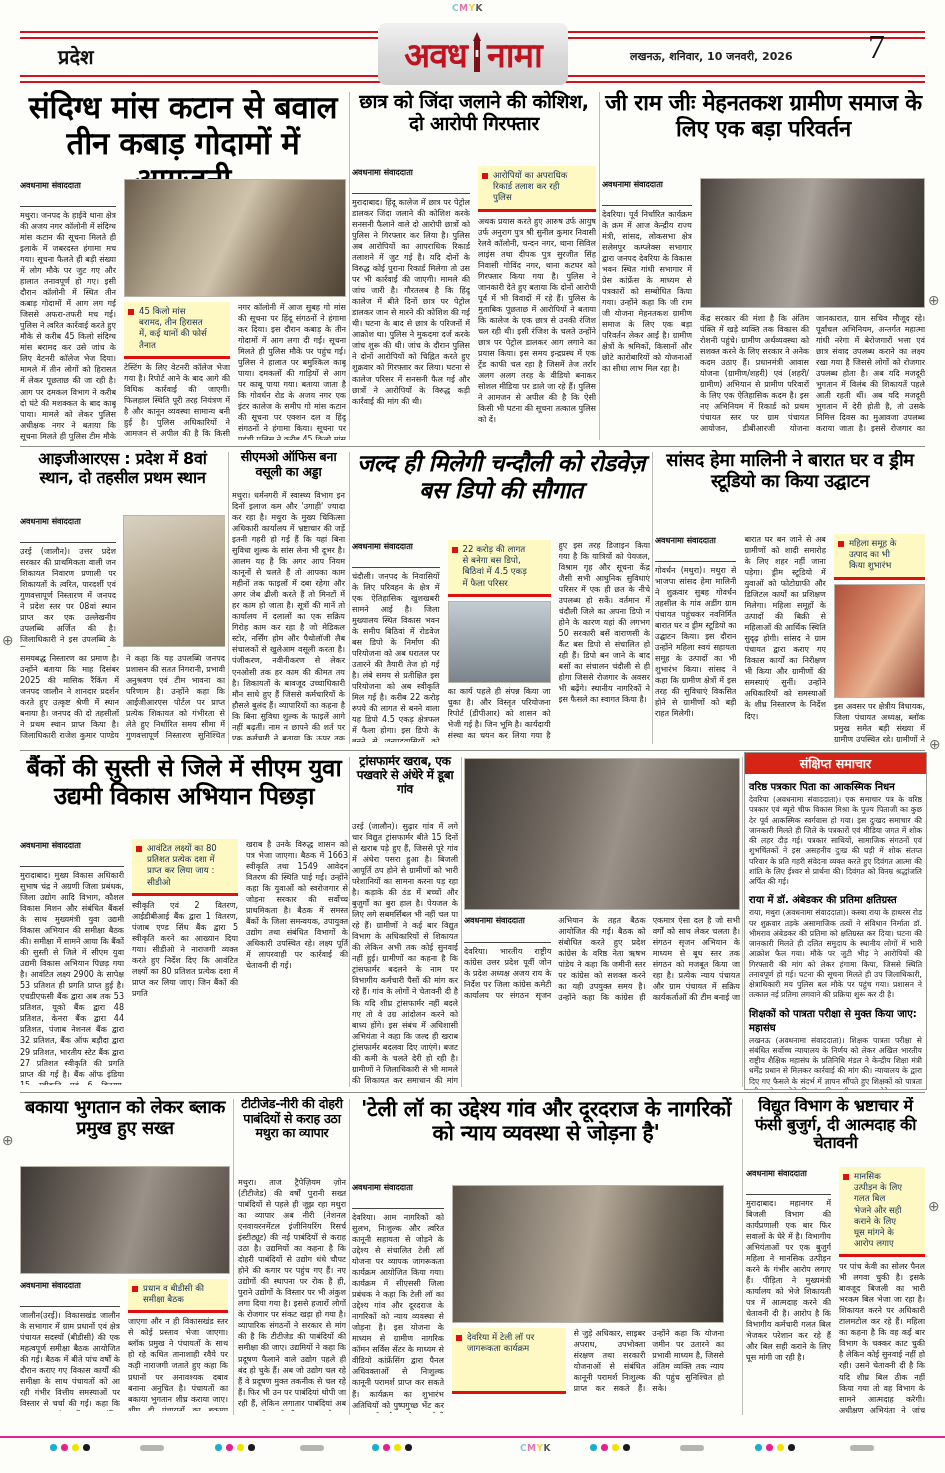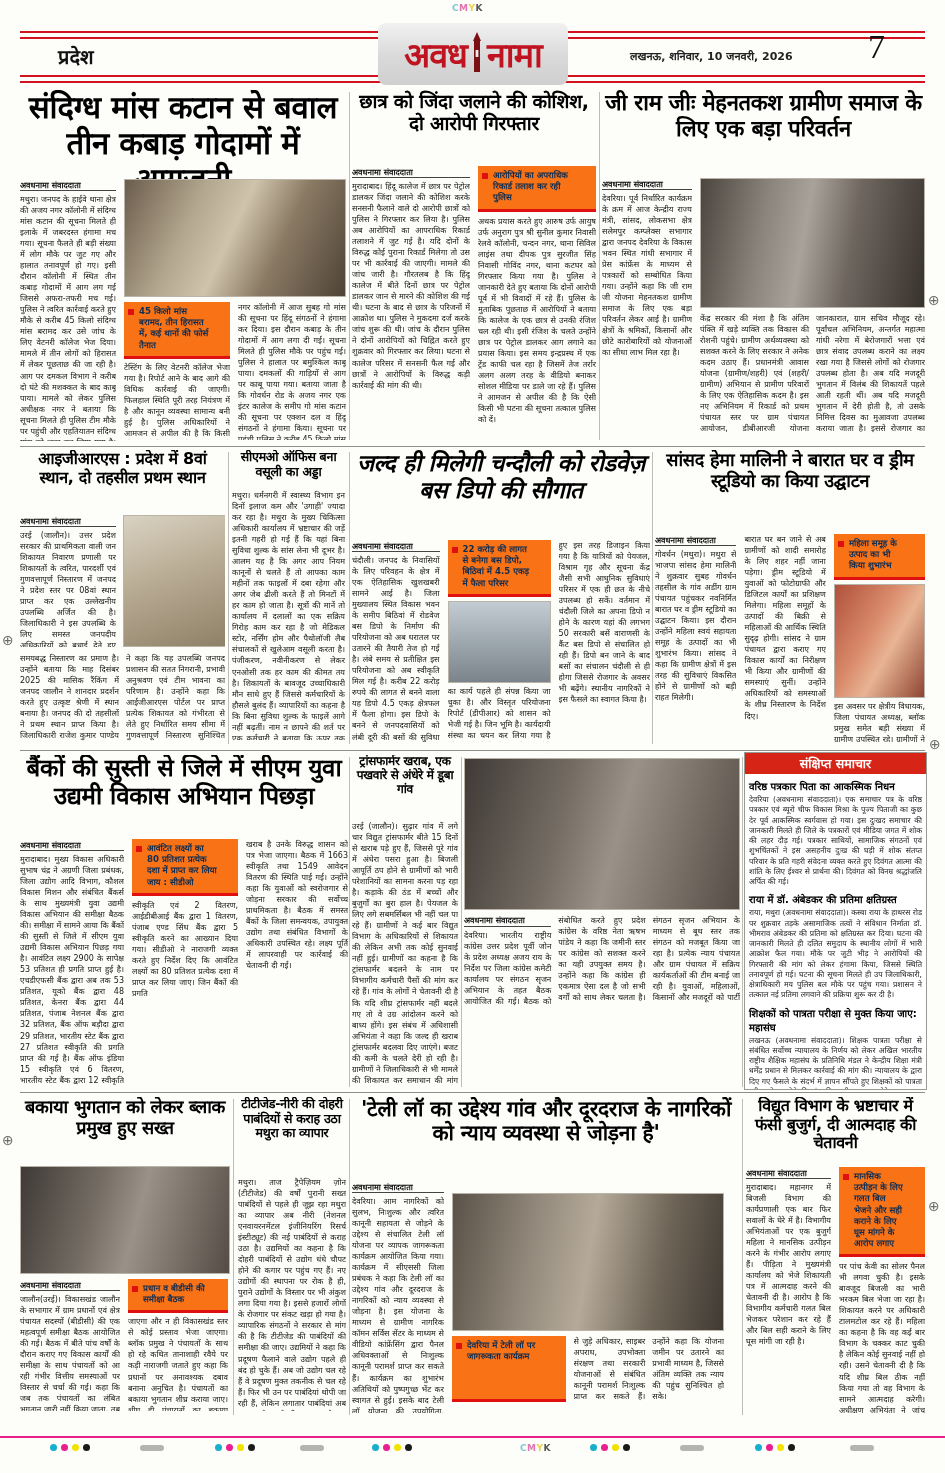--- a/index.html
+++ b/index.html
@@ -13,26 +13,26 @@
             border-radius:8px;display:flex;align-items:center;justify-content:center;gap:2px;}
   .masthead .mtxt{font-size:34px;font-weight:bold;color:#c01320;letter-spacing:-1px;}
   .dateline{position:absolute;font-size:11px;font-weight:bold;color:#222;}
   .pagenum{position:absolute;font-size:34px;font-family:"Liberation Serif",serif;color:#111;}
   .cmyk{position:absolute;font-size:9px;font-weight:bold;letter-spacing:.5px;}
   .cmyk b{font-weight:bold;}
   .c-c{color:#7ec8d8;} .c-m{color:#e077b0;} .c-y{color:#e8d44c;} .c-k{color:#555;}
   
   .art{position:absolute;overflow:hidden;}
   .hl{font-weight:bold;color:#000;text-align:center;line-height:1.16;letter-spacing:-.3px;}
-  .byline{font-weight:bold;font-size:8px;border-bottom:1px solid #444;padding-bottom:0;margin-bottom:3px;color:#111;}
+  .byline{font-weight:bold;font-size:8px;border-bottom:1px solid #444;padding-bottom:16px;margin-bottom:3px;color:#111;}
   .bt{font-size:8px;line-height:1.38;text-align:justify;color:#161616;}
   .cols2{columns:2;column-gap:7px;}
   .cols3{columns:3;column-gap:7px;}
-  .bluebox{background:#f97316;border-bottom:3px solid #e01010;padding:4px 20px 5px 15px;
-           font-weight:bold;font-size:8.6px;line-height:1.3;color:#0f2d52;position:relative;text-align:left;}
+  .bluebox{background:#fef9c3;border-bottom:3px solid #e01010;padding:4px 20px 5px 15px;
+           font-weight:normal;font-size:8.6px;line-height:1.3;color:#0f2d52;position:relative;text-align:left;}
   .bluebox::before{content:"";position:absolute;left:4px;top:7px;width:6px;height:6px;background:#e01010;}
   .photo{position:relative;overflow:hidden;border:1px solid #b9b3a8;}
   .ph-fire{background:linear-gradient(115deg,#6b5d4c,#b3a68e 30%,#cfc3ab 48%,#8a7a64 68%,#4e4336),radial-gradient(circle at 60% 20%,#e8e4da,transparent 60%);}
   .ph-press{background:linear-gradient(100deg,#4c453f,#8a837b 28%,#a9a29a 46%,#6e665f 66%,#38322d);}
   .ph-man{background:linear-gradient(160deg,#d9d2c2,#b9ac94 45%,#8f englishfc 100%);background:linear-gradient(160deg,#d9d2c2,#b9ac94 45%,#8f8168);}
   .ph-bus{background:linear-gradient(180deg,#c3ccd2,#9aa4ab 55%,#7b848a);}
   .ph-warm{background:linear-gradient(120deg,#b0513c,#d98a6b 40%,#e8b493 60%,#8e4534);}
   .ph-meet{background:linear-gradient(105deg,#3f3a36,#746c63 35%,#9a9188 55%,#55four 100%);background:linear-gradient(105deg,#3f3a36,#746c63 35%,#9a9188 55%,#554d45);}
   .ph-conf{background:linear-gradient(100deg,#5a5248,#93897c 30%,#b5aa99 50%,#6f6558 75%,#403a33);}
   .vsep{position:absolute;width:1px;background:#bdbdb8;}
@@ -233,21 +233,21 @@
     <div class="bt" style="height:234px;overflow:hidden;">मथुरा। ताज ट्रैपेज़ियम ज़ोन (टीटीजेड) की वर्षों पुरानी सख्त पाबंदियों से पहले ही जूझ रहा मथुरा का व्यापार अब नीरी (नेशनल एनवायरनमेंटल इंजीनियरिंग रिसर्च इंस्टीट्यूट) की नई पाबंदियों से कराह उठा है। उद्यमियों का कहना है कि दोहरी पाबंदियों से उद्योग धंधे चौपट होने की कगार पर पहुंच गए हैं। नए उद्योगों की स्थापना पर रोक है ही, पुराने उद्योगों के विस्तार पर भी अंकुश लगा दिया गया है। इससे हजारों लोगों के रोजगार पर संकट खड़ा हो गया है। व्यापारिक संगठनों ने सरकार से मांग की है कि टीटीजेड की पाबंदियों की समीक्षा की जाए। उद्यमियों ने कहा कि प्रदूषण फैलाने वाले उद्योग पहले ही बंद हो चुके हैं। अब जो उद्योग चल रहे हैं वे प्रदूषण मुक्त तकनीक से चल रहे हैं। फिर भी उन पर पाबंदियां थोपी जा रही हैं, लेकिन लगातार पाबंदियां अब व्यापार के आगे ही सवाल खड़े कर रही हैं।</div>
   </div>
 
   <div class="art" style="left:352px;top:1097px;width:388px;height:318px;">
     <div class="hl" style="font-size:21px;height:80px;">'टेली लॉ का उद्देश्य गांव और दूरदराज के नागरिकों को न्याय व्यवस्था से जोड़ना है'</div>
     <div style="position:relative;height:232px;margin-top:4px;">
       <div class="abs" style="left:0;top:0;width:92px;height:232px;overflow:hidden;">
         <div class="byline">अवधनामा संवाददाता</div>
         <div class="bt">देवरिया। आम नागरिकों को सुलभ, निःशुल्क और त्वरित कानूनी सहायता से जोड़ने के उद्देश्य से संचालित टेली लॉ योजना पर व्यापक जागरूकता कार्यक्रम आयोजित किया गया। कार्यक्रम में सीएससी जिला प्रबंधक ने कहा कि टेली लॉ का उद्देश्य गांव और दूरदराज के नागरिकों को न्याय व्यवस्था से जोड़ना है। इस योजना के माध्यम से ग्रामीण नागरिक कॉमन सर्विस सेंटर के माध्यम से वीडियो कांफ्रेंसिंग द्वारा पैनल अधिवक्ताओं से निःशुल्क कानूनी परामर्श प्राप्त कर सकते हैं। कार्यक्रम का शुभारंभ अतिथियों को पुष्पगुच्छ भेंट कर स्वागत से हुई। इसके बाद टेली लॉ योजना की उपयोगिता, प्रक्रिया और जनहितकारी पहलुओं पर विस्तार से चर्चा की गई।</div>
       </div>
-      <div class="abs" style="left:100px;top:12px;width:272px;">
+      <div class="abs" style="left:100px;top:4px;width:272px;">
         <div class="photo ph-conf" style="height:136px;"></div>
         <div style="display:flex;gap:8px;margin-top:5px;height:86px;">
           <div class="bluebox" style="width:96px;height:54px;">देवरिया में टेली लॉ पर जागरूकता कार्यक्रम</div>
           <div class="bt cols2" style="width:184px;overflow:hidden;">से जुड़े अधिकार, साइबर अपराध, उपभोक्ता संरक्षण तथा सरकारी योजनाओं से संबंधित कानूनी परामर्श निःशुल्क प्राप्त कर सकते हैं। उन्होंने कहा कि योजना जमीन पर उतारने का प्रभावी माध्यम है, जिससे अंतिम व्यक्ति तक न्याय की पहुंच सुनिश्चित हो सके।</div>
         </div>
       </div>
     </div>
   </div>
 
   <div class="art" style="left:746px;top:1097px;width:179px;height:318px;">

